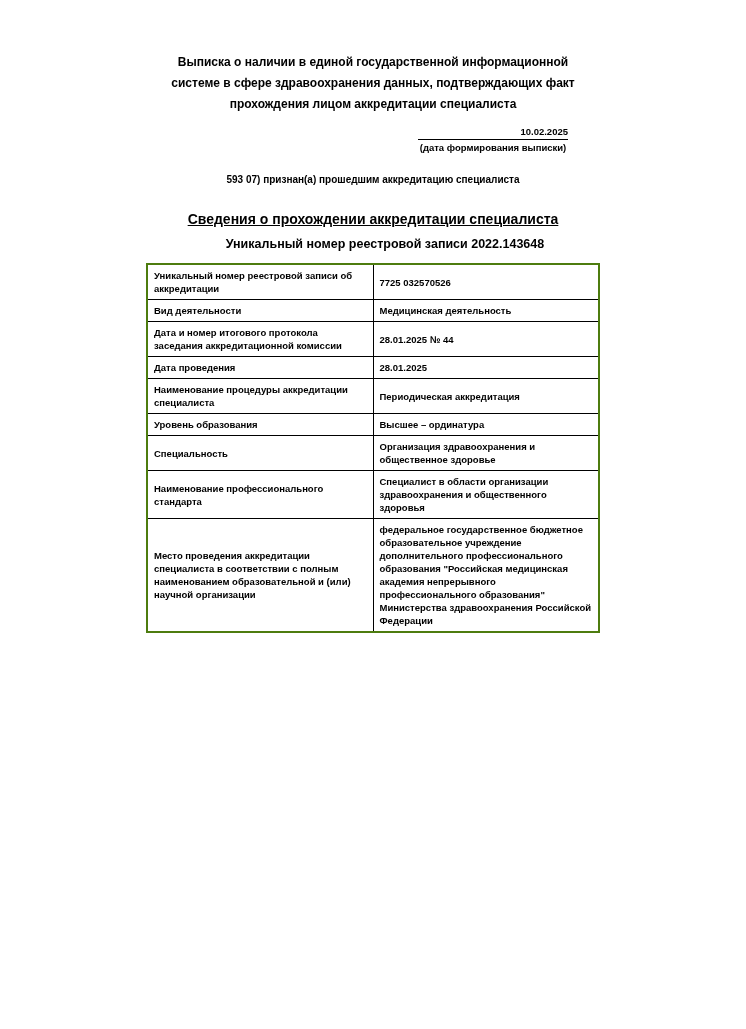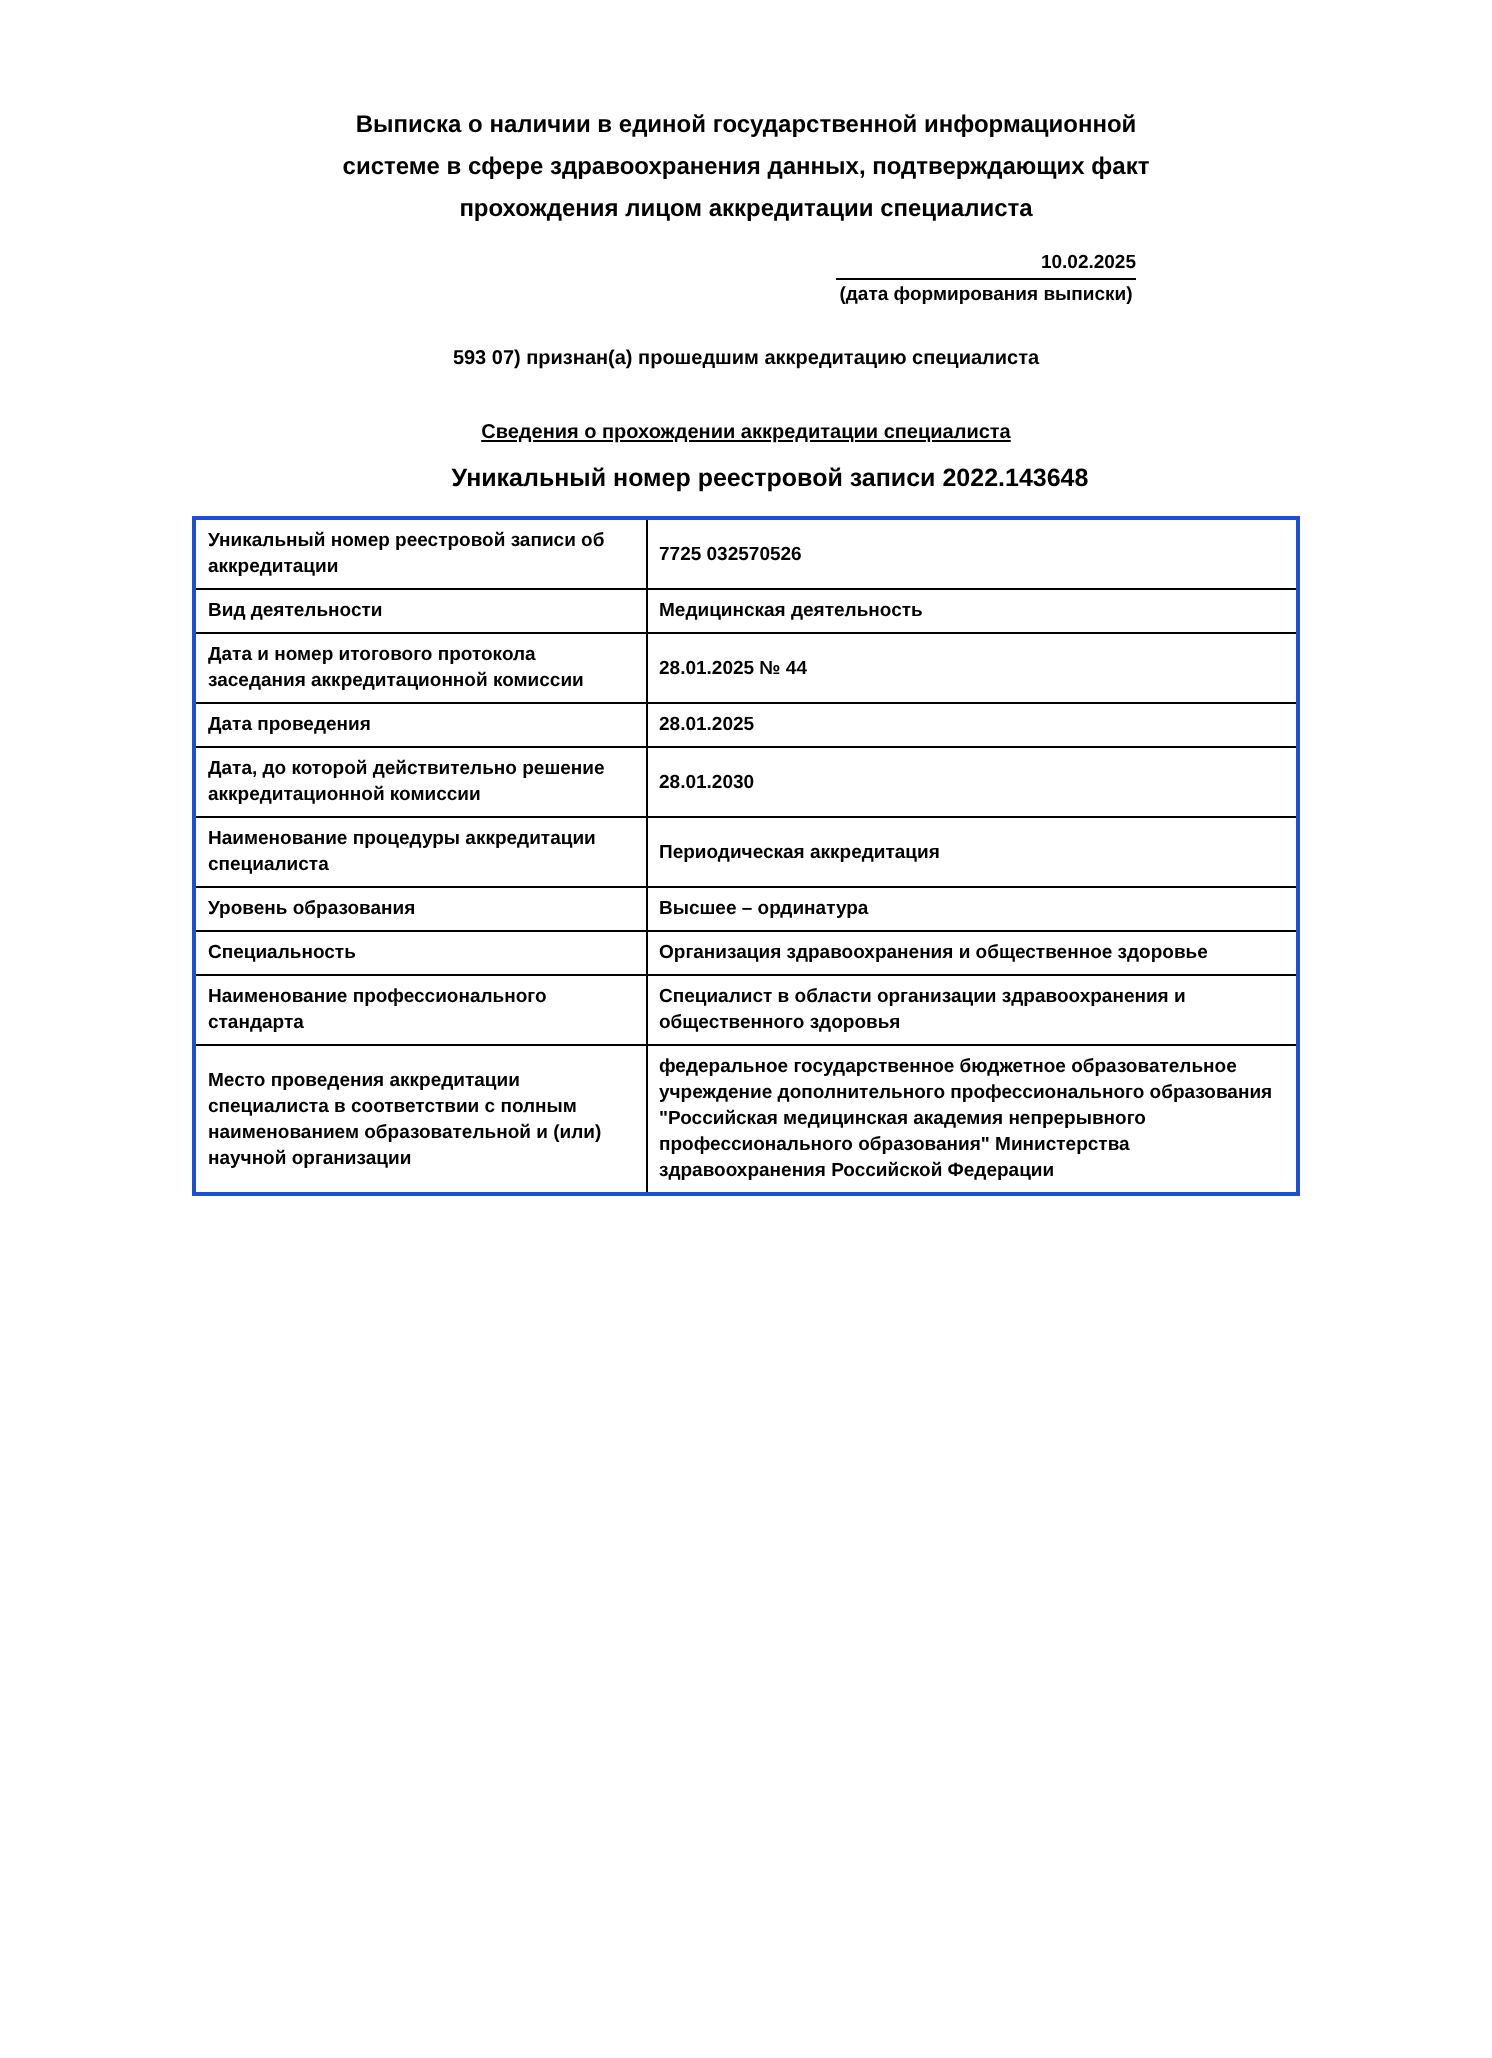--- a/index.html
+++ b/index.html
@@ -31,36 +31,36 @@
     margin-top:17px;
     text-align:center;
     font-size:10px;
     line-height:15px;
   }
   .intro div { white-space:nowrap; }
 
   .section-heading {
     margin-top:24px;
     text-align:center;
-    font-size:10px;
+    font-size:14px;
     text-decoration:underline;
   }
 
   .registry-heading {
     margin-top:10px;
     text-align:center;
     font-size:12.5px;
     padding-left:24px;
   }
 
   table.acc-table {
     margin:12px auto 0 auto;
-    width:554px;
+    width:454px;
     border-collapse:collapse;
-    border:2px solid #1d4ed8;
+    border:2px solid #4d7c0f;
     font-size:9.5px;
     line-height:13px;
     table-layout:fixed;
   }
   table.acc-table td {
     border:1px solid #000;
     padding:4px 6px;
     vertical-align:middle;
   }
   table.acc-table td.label-cell { width:226px; }
@@ -103,24 +103,20 @@
       </tr>
       <tr>
         <td class="label-cell">Дата и номер итогового протокола заседания аккредитационной комиссии</td>
         <td class="value-cell">28.01.2025 № 44</td>
       </tr>
       <tr>
         <td class="label-cell">Дата проведения</td>
         <td class="value-cell">28.01.2025</td>
       </tr>
       <tr>
-        <td class="label-cell">Дата, до которой действительно решение аккредитационной комиссии</td>
-        <td class="value-cell">28.01.2030</td>
-      </tr>
-      <tr>
         <td class="label-cell">Наименование процедуры аккредитации специалиста</td>
         <td class="value-cell">Периодическая аккредитация</td>
       </tr>
       <tr>
         <td class="label-cell">Уровень образования</td>
         <td class="value-cell">Высшее – ординатура</td>
       </tr>
       <tr>
         <td class="label-cell">Специальность</td>
         <td class="value-cell">Организация здравоохранения и общественное здоровье</td>

